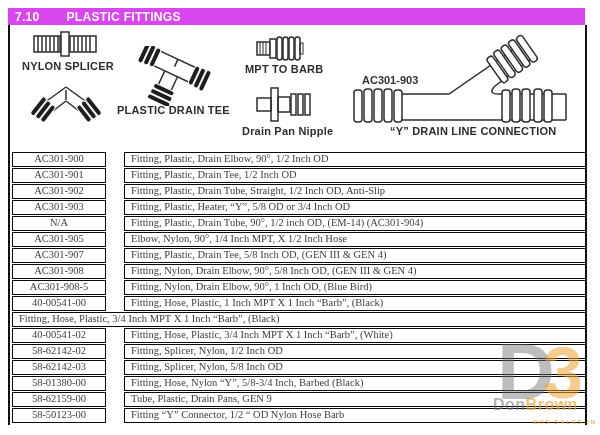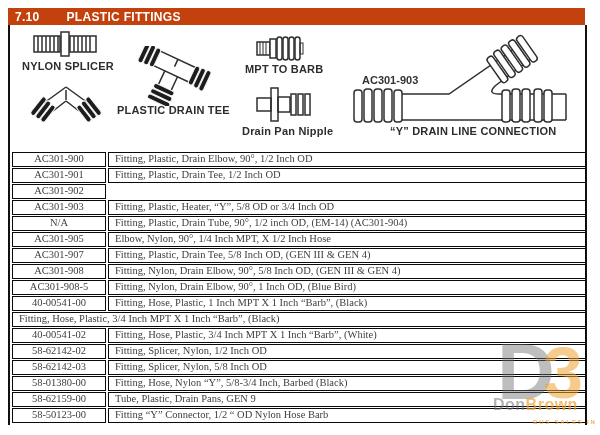--- a/index.html
+++ b/index.html
@@ -2,38 +2,38 @@
 <html><head>
 <meta charset="utf-8">
 <style>
   * { margin:0; padding:0; box-sizing:border-box; }
   html,body { width:600px; height:435px; background:#ffffff; overflow:hidden;
               font-family:"Liberation Sans", sans-serif; }
   .page { position:relative; width:600px; height:435px; background:#fff; overflow:hidden; }
 
   
   .titlebar { position:absolute; left:8px; top:8px; width:577px; height:17px;
-              background:#c2410c; color:#fff; display:flex; align-items:center;
+              background:#d946ef; color:#fff; display:flex; align-items:center;
               font-weight:bold; font-size:12px; letter-spacing:.3px; }
   .titlebar .num { padding-left:7px; }
   .titlebar .ttl { margin-left:27px; }
 
   
   .frame { position:absolute; left:8px; top:25px; width:579px; height:400px;
            border-left:2px solid #111; border-right:2px solid #111; }
 
   .illus-layer { position:absolute; left:0; top:0; width:600px; height:435px; }
   .illus-layer svg { position:absolute; }
   .cap { position:absolute; font-weight:bold; font-size:11px; color:#2d2d2d;
          white-space:nowrap; letter-spacing:.2px; }
   .callout { position:absolute; font-size:11px; font-weight:600; color:#333; white-space:nowrap; }
 
   
   .tbl { position:absolute; left:12px; top:152px; width:574px; z-index:1; }
-  .trow { display:flex; gap:2px; margin-bottom:1px; }
+  .trow { display:flex; gap:18px; margin-bottom:1px; }
   .cell { border:1.5px solid #0a0a0a; height:15px; line-height:11.5px; background:transparent;
           font-family:"Liberation Serif","DejaVu Serif",serif; font-size:10.5px; color:#3c4046;
           overflow:hidden; white-space:nowrap; }
   .c1 { width:94px; text-align:center; }
   .c2 { flex:1; padding-left:6px; }
 
   
   .wm { position:absolute; left:455px; top:330px; width:170px; height:105px;
         z-index:5; pointer-events:none; }
   .wm-d { position:absolute; left:42px; top:-4px; font-size:80px; font-weight:bold;
@@ -155,20 +155,21 @@
       <div class="trow">
         <div class="cell c1">AC301-900</div>
         <div class="cell c2">Fitting, Plastic, Drain Elbow, 90°, 1/2 Inch OD</div>
       </div>
       <div class="trow">
         <div class="cell c1">AC301-901</div>
         <div class="cell c2">Fitting, Plastic, Drain Tee, 1/2 Inch OD</div>
       </div>
       <div class="trow">
         <div class="cell c1">AC301-902</div>
+        <div class="cell c2">Fitting, Plastic, Drain Tube, Straight, 1/2 Inch OD, Anti-Slip</div>
       </div>
       <div class="trow">
         <div class="cell c1">AC301-903</div>
         <div class="cell c2">Fitting, Plastic, Heater, “Y”, 5/8 OD or 3/4 Inch OD</div>
       </div>
       <div class="trow">
         <div class="cell c1">N/A</div>
         <div class="cell c2">Fitting, Plastic, Drain Tube, 90°, 1/2 inch OD, (EM-14) (AC301-904)</div>
       </div>
       <div class="trow">

